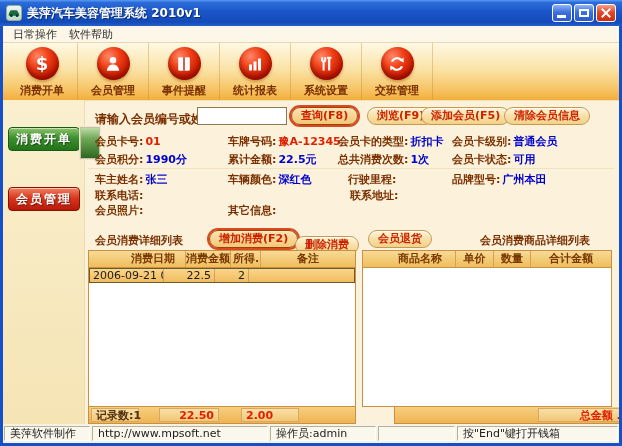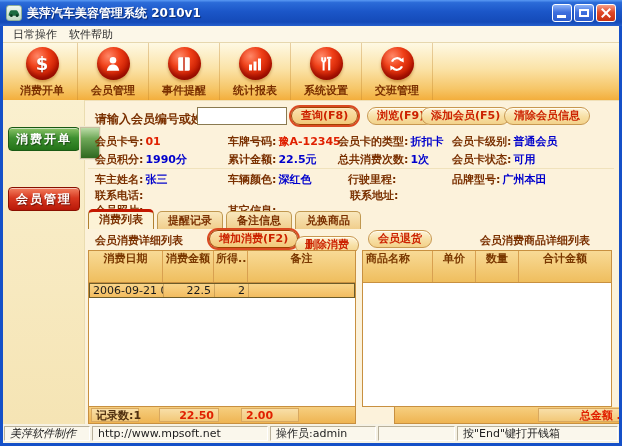--- a/index.html
+++ b/index.html
@@ -80,22 +80,22 @@
   .tab.active { height:20px; line-height:16px; background:#FCF2D6; border-color:#B08030;
     border-top:3px solid #C41800; }
 
   
   .list-title { position:absolute; font-size:11px; font-weight:bold; color:#7A3000; }
   .pill.row2 { top:230px; }
 
   
   .grid { position:absolute; top:250px; height:157px; border:1px solid #C89040; background:#fff; }
   .grid.left { left:88px; width:268px; } .grid.right { left:362px; width:250px; }
-  .thead { display:flex; height:32px; background:linear-gradient(180deg,#F8DA96,#EFBE5E);
-    border-bottom:1px solid #C89040; }
+  .thead { display:flex; height:17px; background:linear-gradient(180deg,#F8DA96,#EFBE5E);
+    border-bottom:1px solid #C89040;padding-left:32px; }
   .th { font-size:11px; font-weight:bold; color:#7A3800; text-align:center; line-height:16px;
     border-right:1px solid #D8A050; overflow:hidden; white-space:nowrap; position:relative; cursor:pointer; }
   .th:last-child { border-right:none; }
   .trow { display:flex; height:15px; background:linear-gradient(180deg,#F9D58A,#F2BC60);
     border:1px solid #6B5B2A; cursor:pointer; }
   .td { font-size:11px; color:#1A1A1A; line-height:13px; padding:0 3px; border-right:1px solid rgba(160,120,60,.45);
     overflow:hidden; white-space:nowrap; }
   .td:last-child { border-right:none; }
   .td.num { text-align:right; }
 
@@ -105,21 +105,21 @@
   .sumbar.left { left:88px; width:268px; } .sumbar.right { left:362px; width:250px;margin-left:32px; }
   .sumcell { position:absolute; top:1px; height:14px; line-height:13px; font-size:11px; font-weight:bold;
     border:1px solid #D8A860; background:linear-gradient(180deg,#F8DFA8,#F2C878); padding:0 4px; white-space:nowrap; }
   .sumcell.dark { color:#503010; } .sumcell.red { color:#E02000; text-align:right; }
 
   
   .statusbar { position:absolute; left:3px; top:424px; width:616px; height:19px; background:#F6F2E4;
     display:flex; align-items:center; gap:2px; padding:0 1px; }
   .status-cell { height:15px; line-height:13px; font-size:11px; color:#202020; padding:0 5px; overflow:hidden;
     white-space:nowrap; border:1px solid; border-color:#B8B09A #FFFFFF #FFFFFF #B8B09A; background:#FAF7EC; }
-  .sc0 { width:86px;font-style:italic; } .sc1 { width:176px; } .sc2 { width:106px; } .sc3 { width:77px; } .sc4 { flex:1; }
+  .sc0 { width:86px; } .sc1 { width:176px; } .sc2 { width:106px; } .sc3 { width:77px; } .sc4 { flex:1; }
 </style>
 </head>
 <body>
 
 <div id="window">
 
   <div class="titlebar">
     <div class="app-icon">
       <svg width="14" height="14" viewBox="0 0 16 16">
         <path d="M2 9 L3.5 5.8 Q4 4.8 5 4.8 L10.5 4.8 Q11.5 4.8 12 5.8 L13.8 9 L14 11 L2 11 Z" fill="#1A6A40"></path>
@@ -236,26 +236,20 @@
   <div class="field" style="left:228px;top:172px"><span class="flabel">车辆颜色:</span><span class="fval blue">深红色</span></div>
   <div class="field" style="left:348px;top:172px"><span class="flabel">行驶里程:</span><span class="fval blue"></span></div>
   <div class="field" style="left:452px;top:172px"><span class="flabel">品牌型号:</span><span class="fval blue">广州本田</span></div>
 
   <div class="field" style="left:95px;top:188px"><span class="flabel">联系电话:</span><span class="fval blue"></span></div>
   <div class="field" style="left:350px;top:188px"><span class="flabel">联系地址:</span><span class="fval blue"></span></div>
 
   <div class="field" style="left:95px;top:203px"><span class="flabel">会员照片:</span><span class="fval blue"></span></div>
   <div class="field" style="left:228px;top:203px"><span class="flabel">其它信息:</span><span class="fval blue"></span></div>
 
-  <div class="tabstrip">
-    <div class="tab active">消费列表</div>
-    <div class="tab">提醒记录</div>
-    <div class="tab">备注信息</div>
-    <div class="tab">兑换商品</div>
-  </div>
 
   <div class="list-title" style="left:95px;top:233px;position:absolute">会员消费详细列表</div>
   <div class="pill hot row2" style="left:209px;">增加消费(F2)</div>
   <div class="pill row2" style="left:295px;margin-top:6px;">删除消费</div>
   <div class="pill row2" style="left:368px;">会员退货</div>
   <div class="list-title" style="left:455px;top:233px;width:160px;text-align:center;position:absolute">会员消费商品详细列表</div>
 
   <div class="grid left">
     <div class="thead">
       <div class="th" style="width:74px">消费日期</div>

